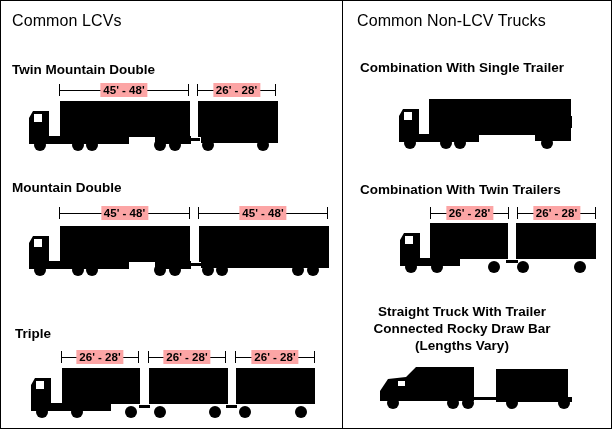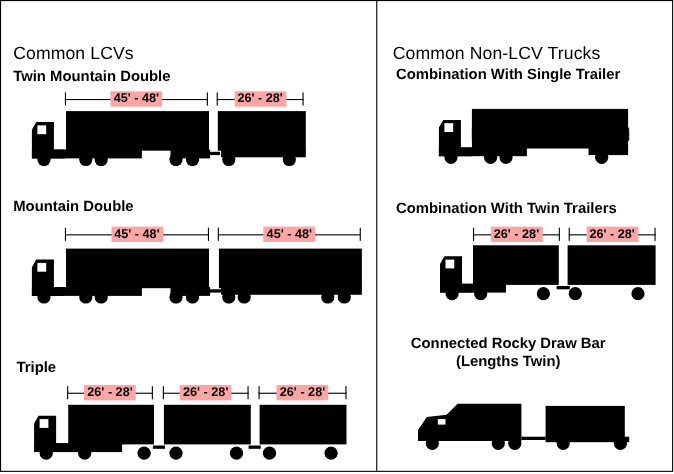--- a/index.html
+++ b/index.html
@@ -1,19 +1,19 @@
 <!DOCTYPE html>
 <html><head>
 <meta charset="utf-8">
 <style>
   html, body { margin: 0; padding: 0; background: #ffffff; }
   body { width: 613px; height: 431px; position: relative; overflow: hidden; font-family: "Liberation Sans", sans-serif; color: #000; }
   .frame { position: absolute; left: 0; top: 0; width: 610px; height: 427px; border: 1px solid #000; box-sizing: content-box; }
   .divider { position: absolute; left: 342px; top: 0; width: 1px; height: 428px; background: #000; }
-  .heading { position: absolute; font-size: 16px; font-weight: normal; white-space: nowrap; letter-spacing: 0.1px; margin-top: 29px; }
+  .heading { position: absolute; font-size: 16px; font-weight: normal; white-space: nowrap; letter-spacing: 0.1px; }
   .label { position: absolute; font-size: 13.5px; font-weight: bold; white-space: nowrap; }
   .label.center { text-align: center; }
   .dim { position: absolute; height: 14px; }
   .dim .line { position: absolute; left: 0; right: 0; top: 7px; height: 1px; background: #000; }
   .dim .tick-l, .dim .tick-r { position: absolute; top: 1px; width: 1px; height: 12px; background: #000; }
   .dim .tick-l { left: 0; }
   .dim .tick-r { right: 0; }
   .dim .txt { position: absolute; top: 0; left: 50%; transform: translateX(-50%); background: #fca5a5; padding: 0 3px; font-size: 11.5px; font-weight: bold; line-height: 14px; white-space: nowrap; }
   svg.truck { position: absolute; overflow: visible; }
 </style>
@@ -176,22 +176,23 @@
     <rect x="4" y="36" width="60" height="8" fill="#000"></rect>
     <rect x="110" y="38" width="12" height="3" fill="#000"></rect>
     <circle cx="15" cy="45" r="6" fill="#000"></circle>
     <circle cx="41" cy="45" r="6" fill="#000"></circle>
     <circle cx="98" cy="45" r="6" fill="#000"></circle>
     <circle cx="127" cy="45" r="6" fill="#000"></circle>
     <circle cx="184" cy="45" r="6" fill="#000"></circle>
   </svg>
 
   <div class="label center" style="left:362px;top:303px;width:200px;line-height:17px;">
+    <div>Straight Truck With Trailer</div>
     <div>Connected Rocky Draw Bar</div>
-    <div>(Lengths Twin)</div>
+    <div>(Lengths Vary)</div>
   </div>
   <svg class="truck" style="left:378px;top:361px;" width="200" height="55">
 
     <path d="M2,30 L6,24 L10,18 L28,16 L38,6 L96,6 L96,40 L2,40 Z" fill="#000"></path>
     <rect x="20" y="20" width="7" height="5" fill="#fff"></rect>
 
     <rect x="96" y="36" width="22" height="3" fill="#000"></rect>
 
     <rect x="118" y="8" width="72" height="30" fill="#000"></rect>
     <rect x="118" y="36" width="76" height="5" fill="#000"></rect>

